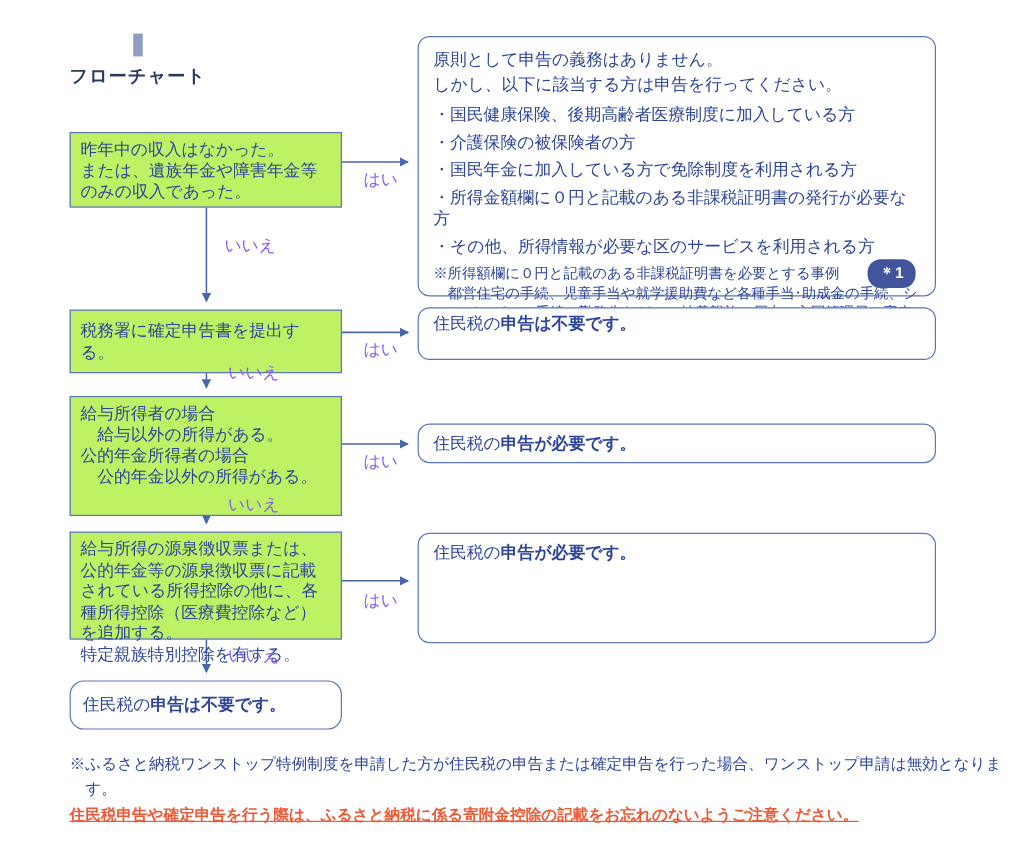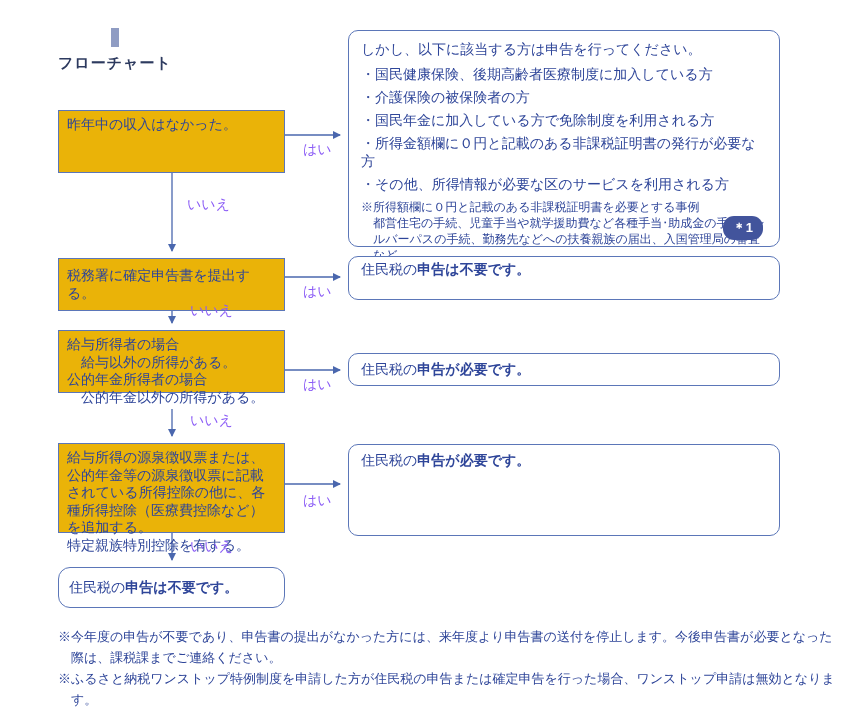--- a/index.html
+++ b/index.html
@@ -8,21 +8,21 @@
     font-family:"Liberation Sans", sans-serif; color:#2e4599; overflow:hidden;
   }
   .title-row { position:absolute; left:58px; top:28px; display:flex; align-items:center; gap:7px;flex-direction:column; }
   .title-bar { width:8px; height:19px; background:#8f9cc3; display:inline-block; }
   .page-title { font-size:15px; font-weight:bold; color:#2d3a5f; margin:0; letter-spacing:1px; }
 
   .connectors { position:absolute; left:0; top:0; pointer-events:none; }
 
   .qbox {
     position:absolute; left:58px; width:227px; box-sizing:border-box;
-    border:1.2px solid #5b76b8; background:#eab308;
+    border:1.2px solid #5b76b8; background:#bef264;
     font-size:14px; line-height:17.5px; padding:5px 8px;
   }
   .qbox p { margin:0; }
   .ind { padding-left:14px; }
 
   .rbox {
     position:absolute; left:348px; width:432px; box-sizing:border-box;
     border:1.2px solid #5b76b8; border-radius:10px; background:#fff;
     font-size:14px; line-height:19px; padding:4px 12px;
   }
@@ -73,43 +73,45 @@
     <line x1="285" y1="370" x2="340" y2="370" stroke="#4a67ae" stroke-width="1.3" marker-end="url(#arw)"></line>
     <line x1="285" y1="484" x2="340" y2="484" stroke="#4a67ae" stroke-width="1.3" marker-end="url(#arw)"></line>
     <line x1="172" y1="173" x2="172" y2="251" stroke="#4a67ae" stroke-width="1.3" marker-end="url(#arw)"></line>
     <line x1="172" y1="298" x2="172" y2="323" stroke="#4a67ae" stroke-width="1.3" marker-end="url(#arw)"></line>
     <line x1="172" y1="409" x2="172" y2="436" stroke="#4a67ae" stroke-width="1.3" marker-end="url(#arw)"></line>
     <line x1="172" y1="533" x2="172" y2="560" stroke="#4a67ae" stroke-width="1.3" marker-end="url(#arw)"></line>
   </svg>
 
   <div class="qbox" style="top:110px; height:63px;">
     <p>昨年中の収入はなかった。</p>
+    <p>または、遺族年金や障害年金等のみの収入であった。</p>
   </div>
 
   <div class="qbox" style="top:258px; height:53px; display:flex; align-items:center;">
     <p>税務署に確定申告書を提出する。</p>
   </div>
 
-  <div class="qbox" style="top:330px; height:63px;">
+  <div class="qbox" style="top:330px; height:100px;">
     <p>給与所得者の場合</p>
     <p class="ind">給与以外の所得がある。</p>
     <p>公的年金所得者の場合</p>
     <p class="ind">公的年金以外の所得がある。</p>
   </div>
 
   <div class="qbox" style="top:443px; height:90px;">
     <p>給与所得の源泉徴収票または、公的年金等の源泉徴収票に記載されている所得控除の他に、各種所得控除（医療費控除など）を追加する。</p>
     <p>特定親族特別控除を有する。</p>
   </div>
 
   <div class="endbox" style="top:567px; height:41px;">
     <p style="margin:0;"><span>住民税の</span><b>申告は不要です。</b></p>
   </div>
 
   <div class="rbox r1" style="top:30px; height:217px;">
+    <p>原則として申告の義務はありません。</p>
     <p>しかし、以下に該当する方は申告を行ってください。</p>
     <p class="bullet">・国民健康保険、後期高齢者医療制度に加入している方</p>
     <p class="bullet">・介護保険の被保険者の方</p>
     <p class="bullet">・国民年金に加入している方で免除制度を利用される方</p>
     <p class="bullet">・所得金額欄に０円と記載のある非課税証明書の発行が必要な方</p>
     <p class="bullet">・その他、所得情報が必要な区のサービスを利用される方</p>
     <div class="note">
       <p>※所得額欄に０円と記載のある非課税証明書を必要とする事例</p>
       <p class="note-body">都営住宅の手続、児童手当や就学援助費など各種手当･助成金の手続、シルバーパスの手続、勤務先などへの扶養親族の届出、入国管理局の審査など</p>
     </div>
@@ -131,18 +133,17 @@
   <span class="yn" style="left:303px; top:141px;">はい</span>
   <span class="yn" style="left:303px; top:283px;">はい</span>
   <span class="yn" style="left:303px; top:376px;">はい</span>
   <span class="yn" style="left:303px; top:492px;">はい</span>
   <span class="yn" style="left:187px; top:196px;">いいえ</span>
   <span class="yn" style="left:190px; top:302px;">いいえ</span>
   <span class="yn" style="left:190px; top:412px;">いいえ</span>
   <span class="yn" style="left:190px; top:538px;">いいえ</span>
 
   <div class="footnotes">
-    <p class="hang">※今年度の申告が不要であり、申告書の提出がなかった方には、来年度より申告書の送付を停止します。今後申告書が必要となった際は、課税課までご連絡ください。</p>
     <p class="hang">※ふるさと納税ワンストップ特例制度を申請した方が住民税の申告または確定申告を行った場合、ワンストップ申請は無効となります。</p>
     <p class="warn">住民税申告や確定申告を行う際は、ふるさと納税に係る寄附金控除の記載をお忘れのないようご注意ください。</p>
   </div>
 
 </div>
 
 </body></html>

